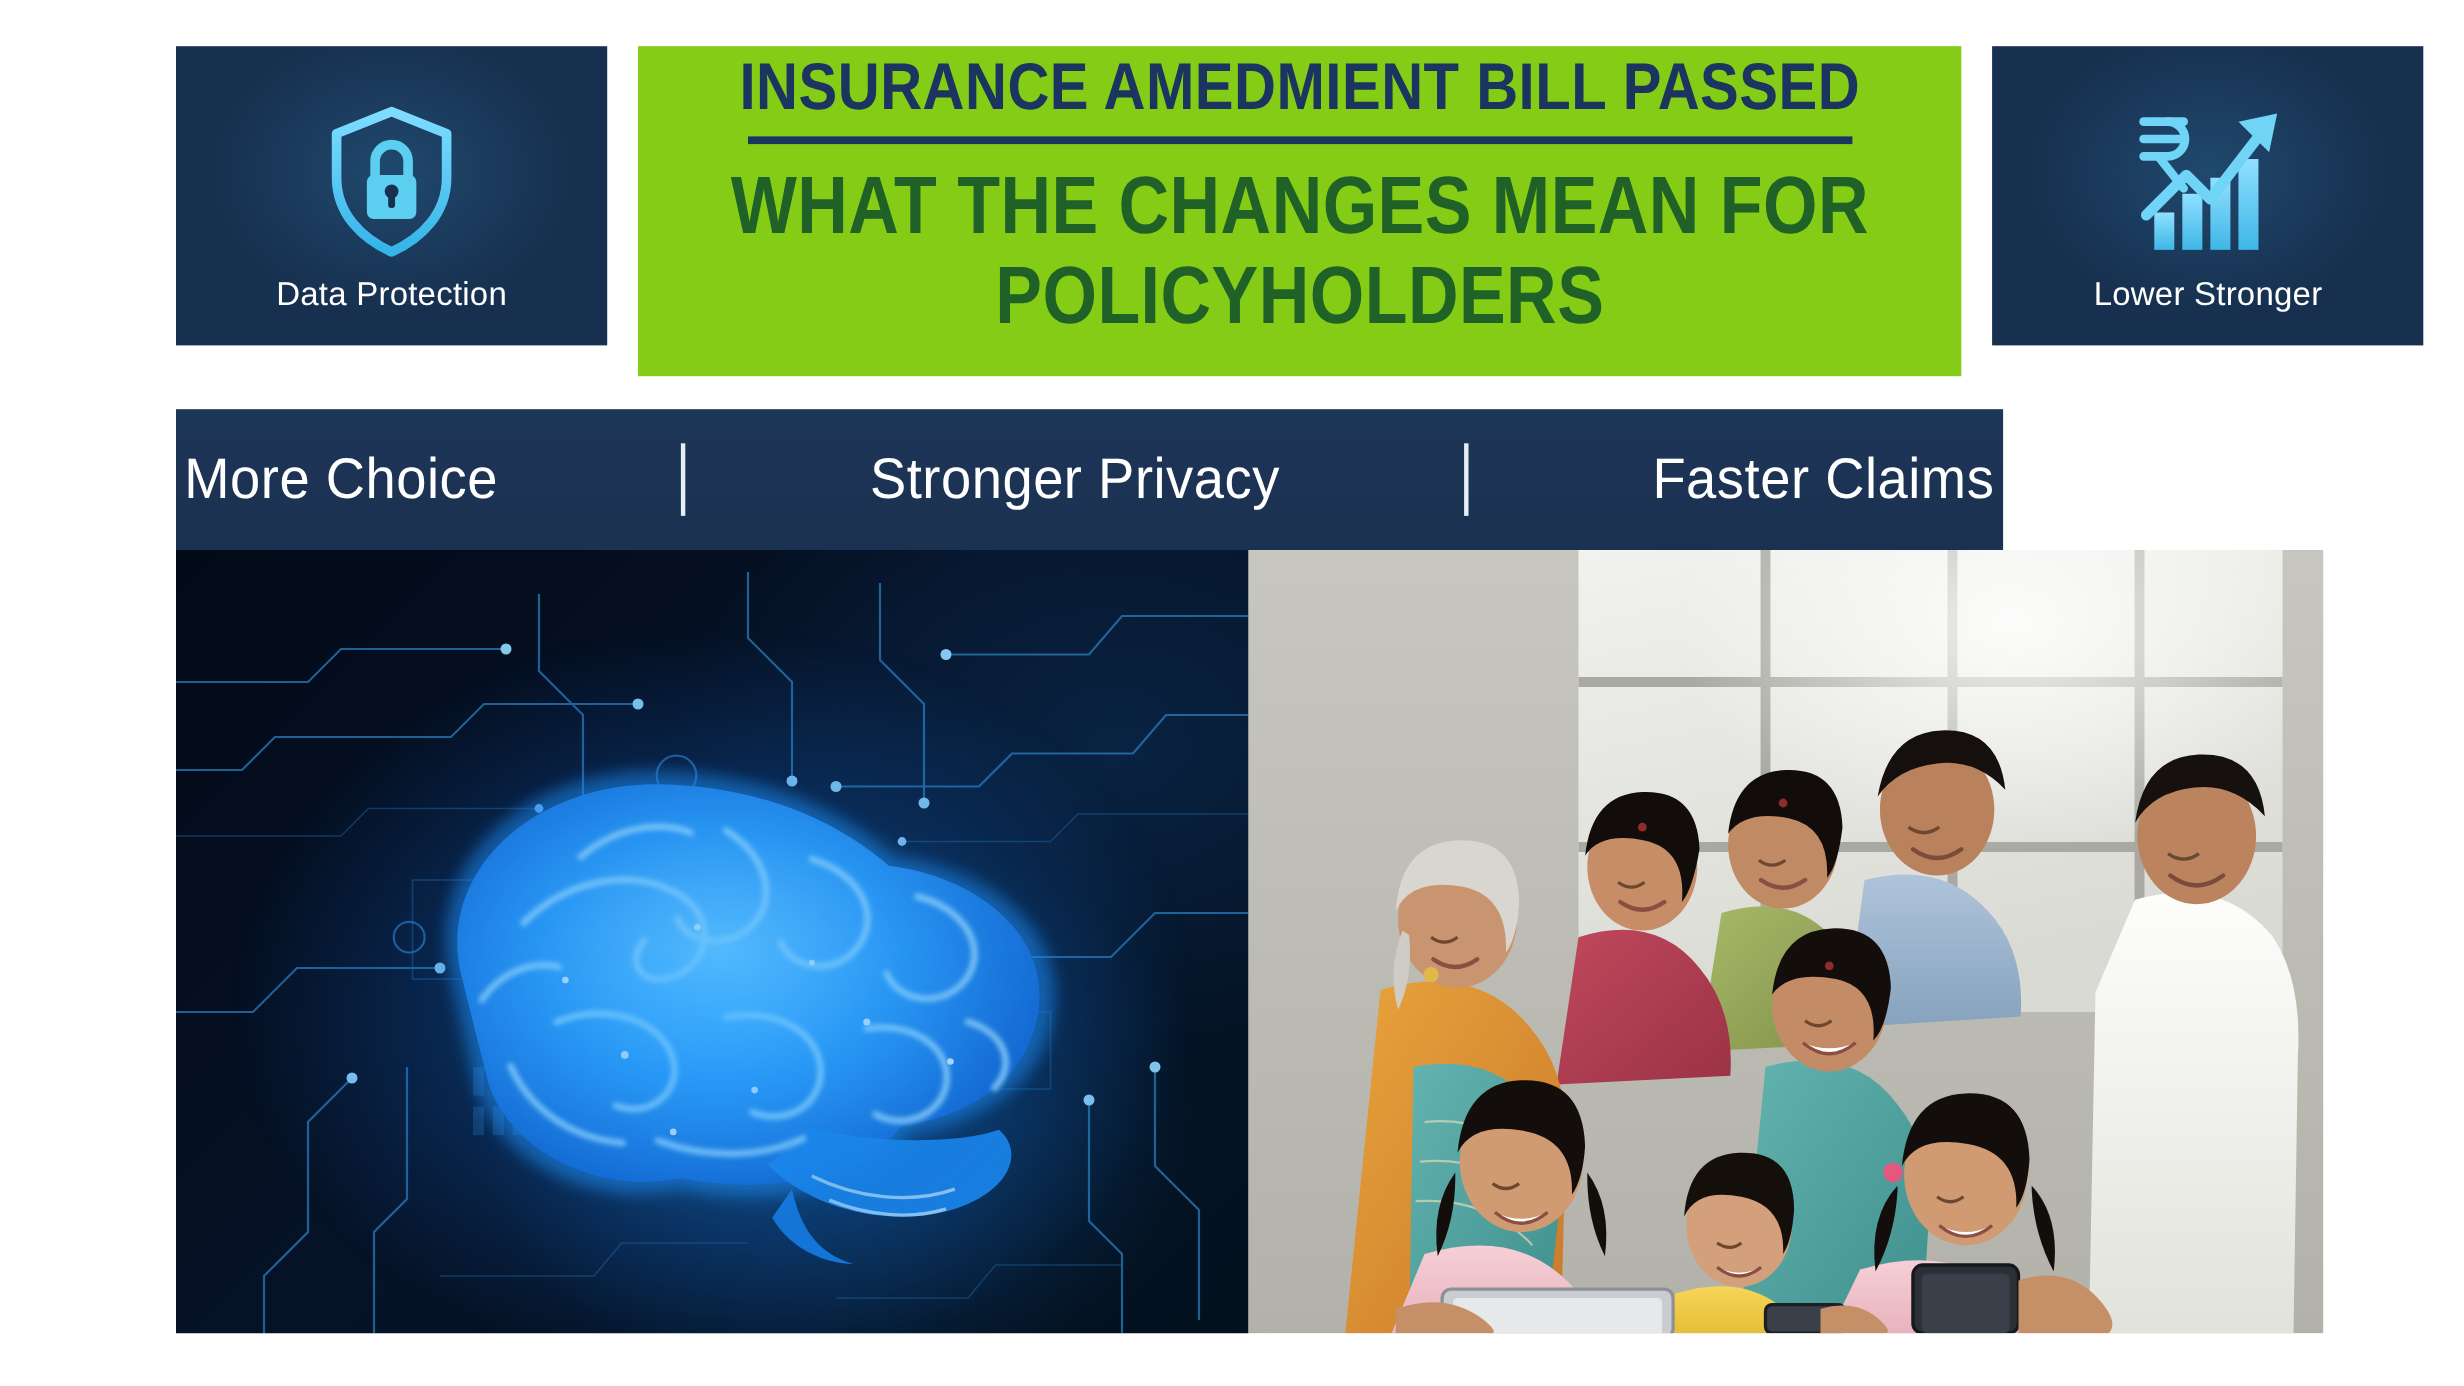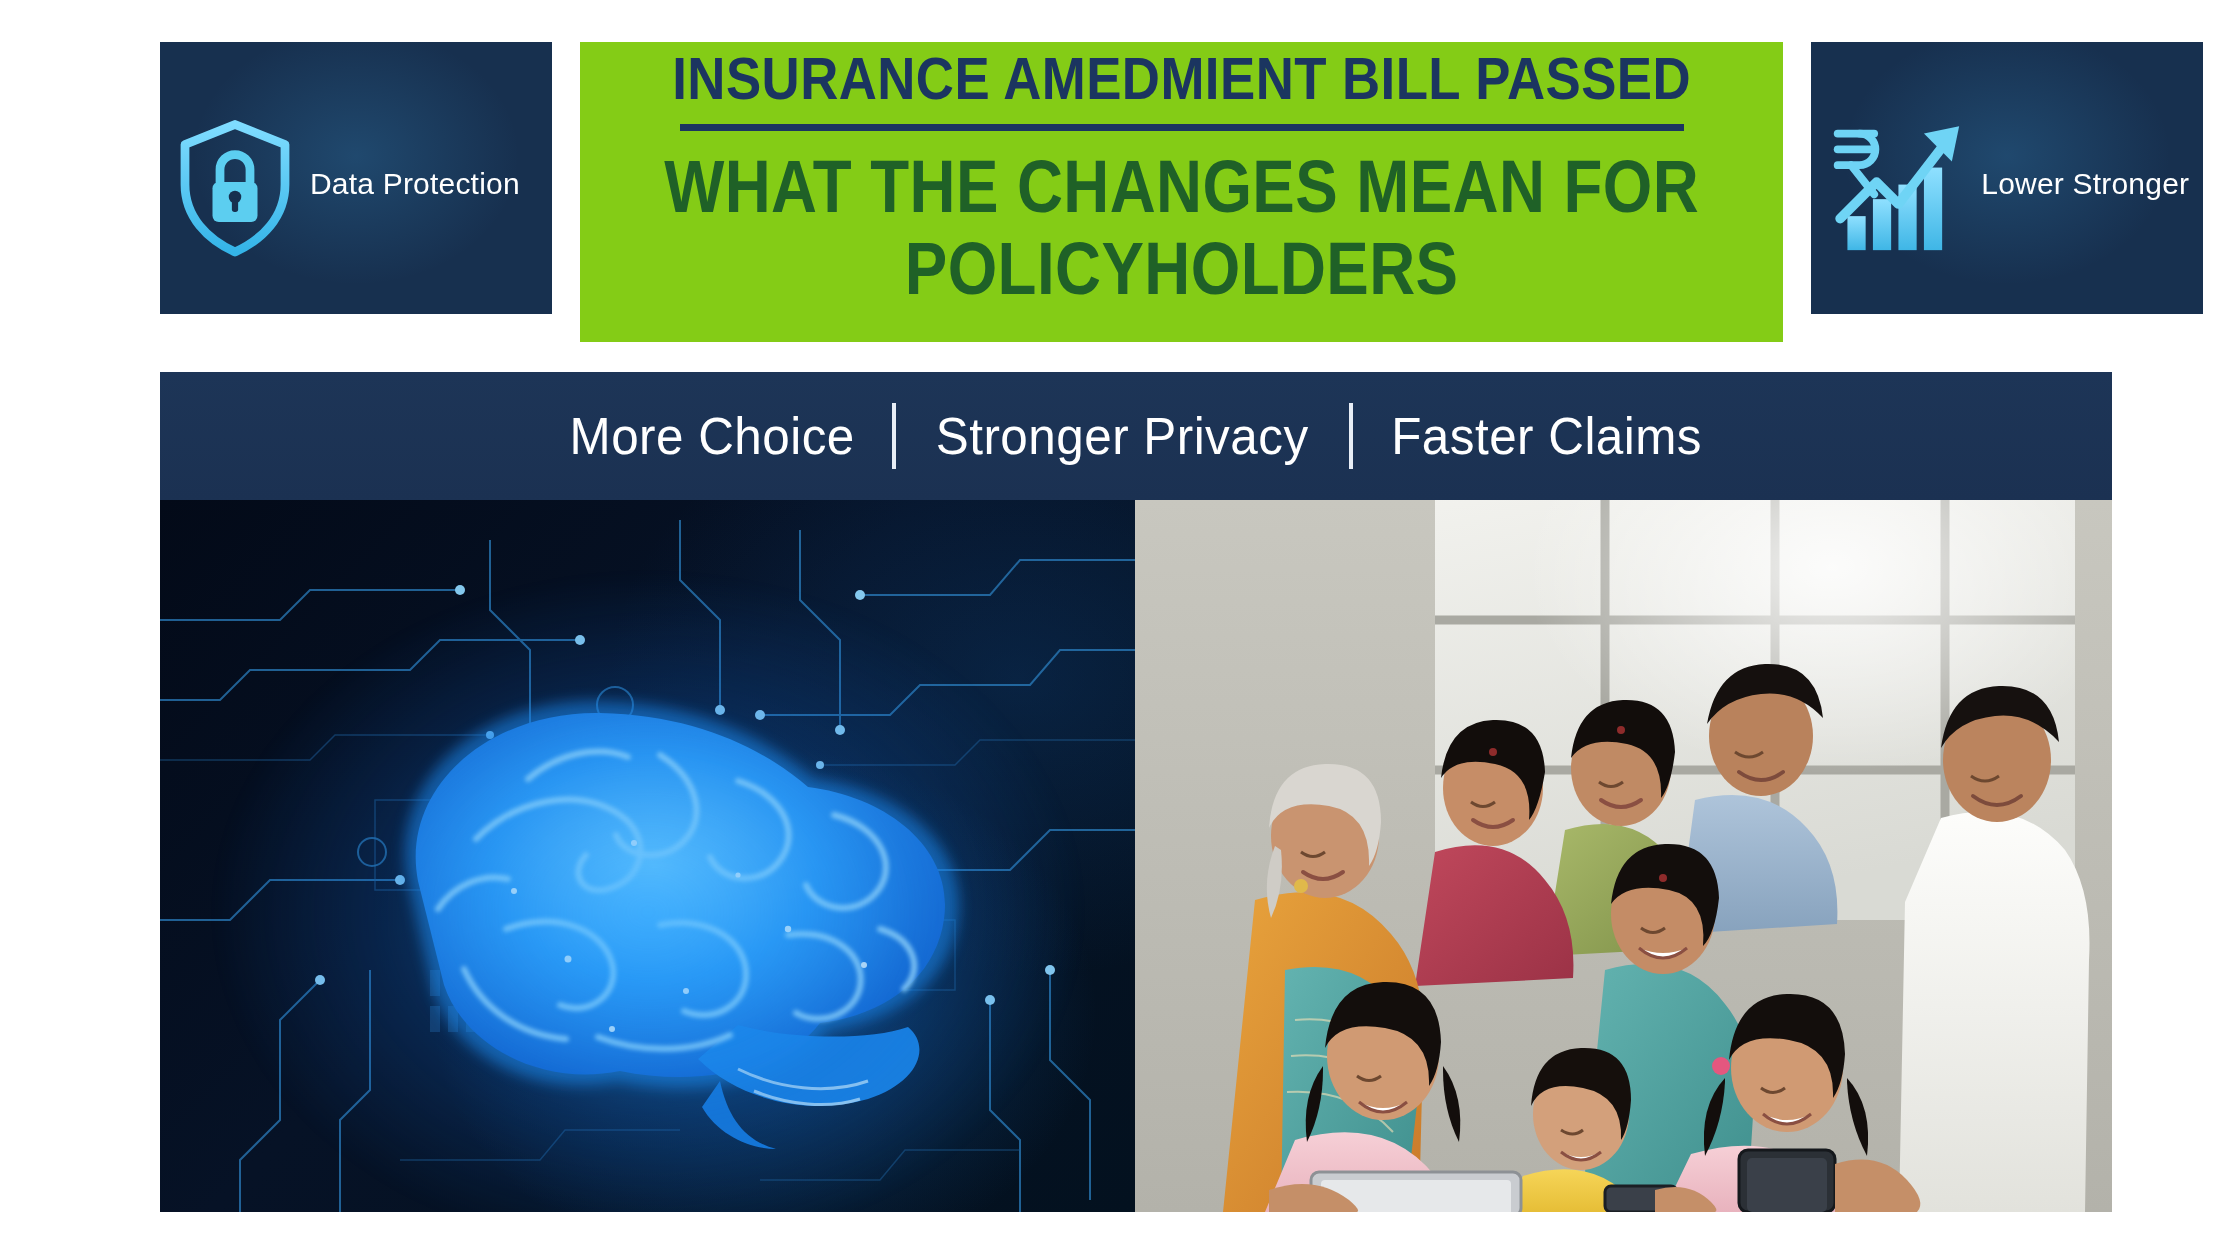--- a/index.html
+++ b/index.html
@@ -34,23 +34,23 @@
     align-items: flex-start;
     justify-content: space-between;
   }
 
   .badge {
     width: 392px;
     height: 272px;
     background: #17304f;
     position: relative;
     display: flex;
-    flex-direction: row;
+    flex-direction: column;
     align-items: center;
-    justify-content: flex-start;
+    justify-content: center;
     flex: 0 0 auto;
     overflow: hidden;
   }
   .badge-glow {
     position: absolute;
     left: 50%;
     top: 42%;
     width: 330px;
     height: 260px;
     transform: translate(-50%, -50%);
@@ -116,26 +116,26 @@
     white-space: nowrap;
     font-family: "Liberation Sans", sans-serif;
   }
   .subhead.line2 { margin-top: 6px; }
 
   
   .benefits-bar {
     position: absolute;
     left: 160px;
     top: 372px;
-    width: 1952px;
+    width: 1661px;
     height: 128px;
     background: linear-gradient(180deg, #1d3557 0%, #1b3152 100%);
     display: flex;
     align-items: center;
-    justify-content: center;
+    justify-content: space-between;
     gap: 30px;
   }
   .benefit {
     color: #ffffff;
     font-size: 52px;
     font-weight: 400;
     letter-spacing: 0.5px;
     transform: scaleX(0.95);
     font-family: "Liberation Sans", sans-serif;
     white-space: nowrap;

